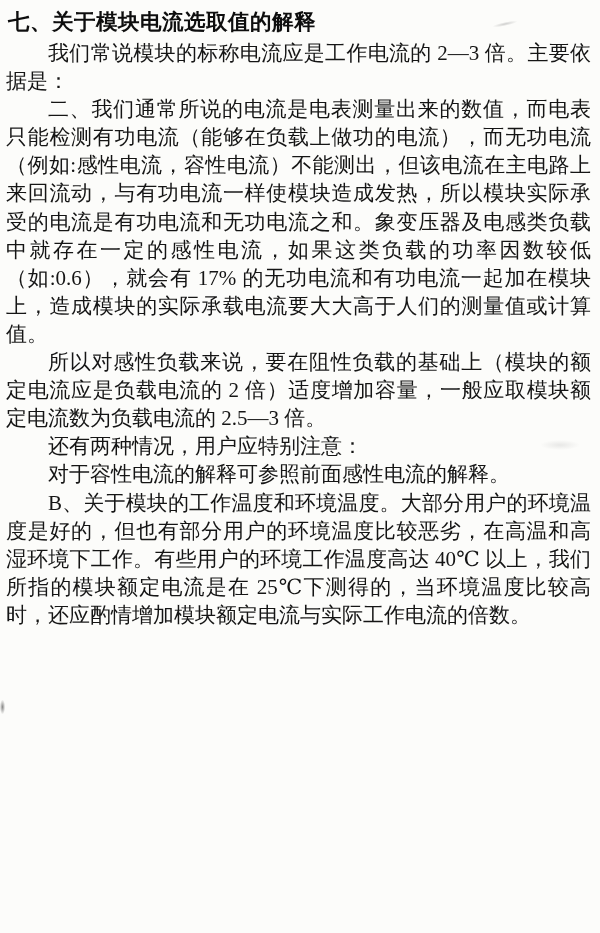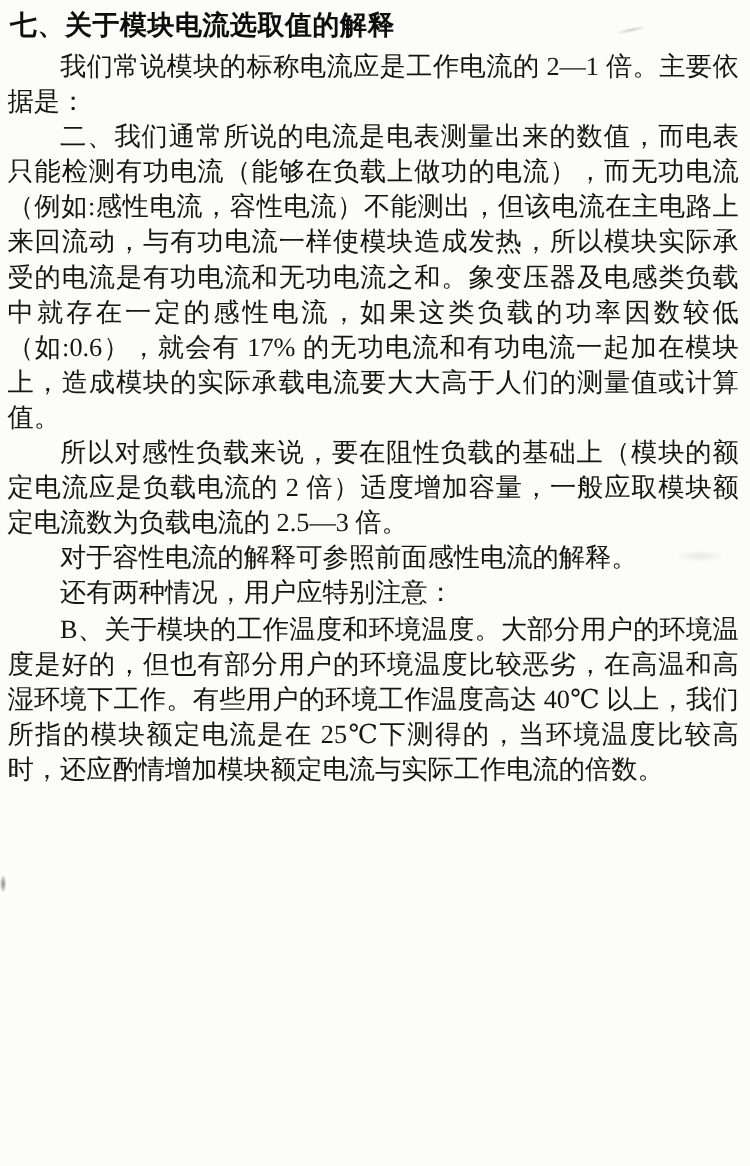--- a/index.html
+++ b/index.html
@@ -15,21 +15,21 @@
   }
   .page {
     position: relative;
     width: 600px;
     height: 933px;
     box-sizing: border-box;
     padding: 8px 9px 0 6px;
     color: #151515;
   }
   .doc-title {
-    font-family: Liberation Mono, monospace;
+    font-family: Liberation Serif, serif;
     font-size: 21.5px;
     font-weight: 700;
     line-height: 28px;
     margin: 0 0 3px 2px;
     letter-spacing: 0.5px;
     color: #0e0e0e;
   }
   .para {
     font-size: 21px;
     line-height: 28.1px;
@@ -57,30 +57,30 @@
     left: 540px; top: 440px; width: 40px; height: 10px;
     background: radial-gradient(ellipse at center, rgba(140,140,140,0.18), rgba(140,140,140,0) 70%);
   }
 </style>
 </head>
 <body>
 
 <div class="page">
   <h1 class="doc-title">七、关于模块电流选取值的解释</h1>
 
-  <p class="para">我们常说模块的标称电流应是工作电流的 2—1 倍。主要依据是：</p>
+  <p class="para">我们常说模块的标称电流应是工作电流的 2—3 倍。主要依据是：</p>
 
 
   <p class="para">二、我们通常所说的电流是电表测量出来的数值，而电表只能检测有功电流（能够在负载上做功的电流），而无功电流（例如:感性电流，容性电流）不能测出，但该电流在主电路上来回流动，与有功电流一样使模块造成发热，所以模块实际承受的电流是有功电流和无功电流之和。象变压器及电感类负载中就存在一定的感性电流，如果这类负载的功率因数较低（如:0.6），就会有 17% 的无功电流和有功电流一起加在模块上，造成模块的实际承载电流要大大高于人们的测量值或计算值。</p>
 
   <p class="para">所以对感性负载来说，要在阻性负载的基础上（模块的额定电流应是负载电流的 2 倍）适度增加容量，一般应取模块额定电流数为负载电流的 2.5—3 倍。</p>
 
+  <p class="para">还有两种情况，用户应特别注意：</p>
+
   <p class="para">对于容性电流的解释可参照前面感性电流的解释。</p>
-
-  <p class="para">还有两种情况，用户应特别注意：</p>
 
 
   <p class="para">B、关于模块的工作温度和环境温度。大部分用户的环境温度是好的，但也有部分用户的环境温度比较恶劣，在高温和高湿环境下工作。有些用户的环境工作温度高达 40℃ 以上，我们所指的模块额定电流是在 25℃下测得的，当环境温度比较高时，还应酌情增加模块额定电流与实际工作电流的倍数。</p>
 
   <div class="artifact a1"></div>
   <div class="artifact a2"></div>
   <div class="artifact a3"></div>
 </div>
 
 </body></html>

